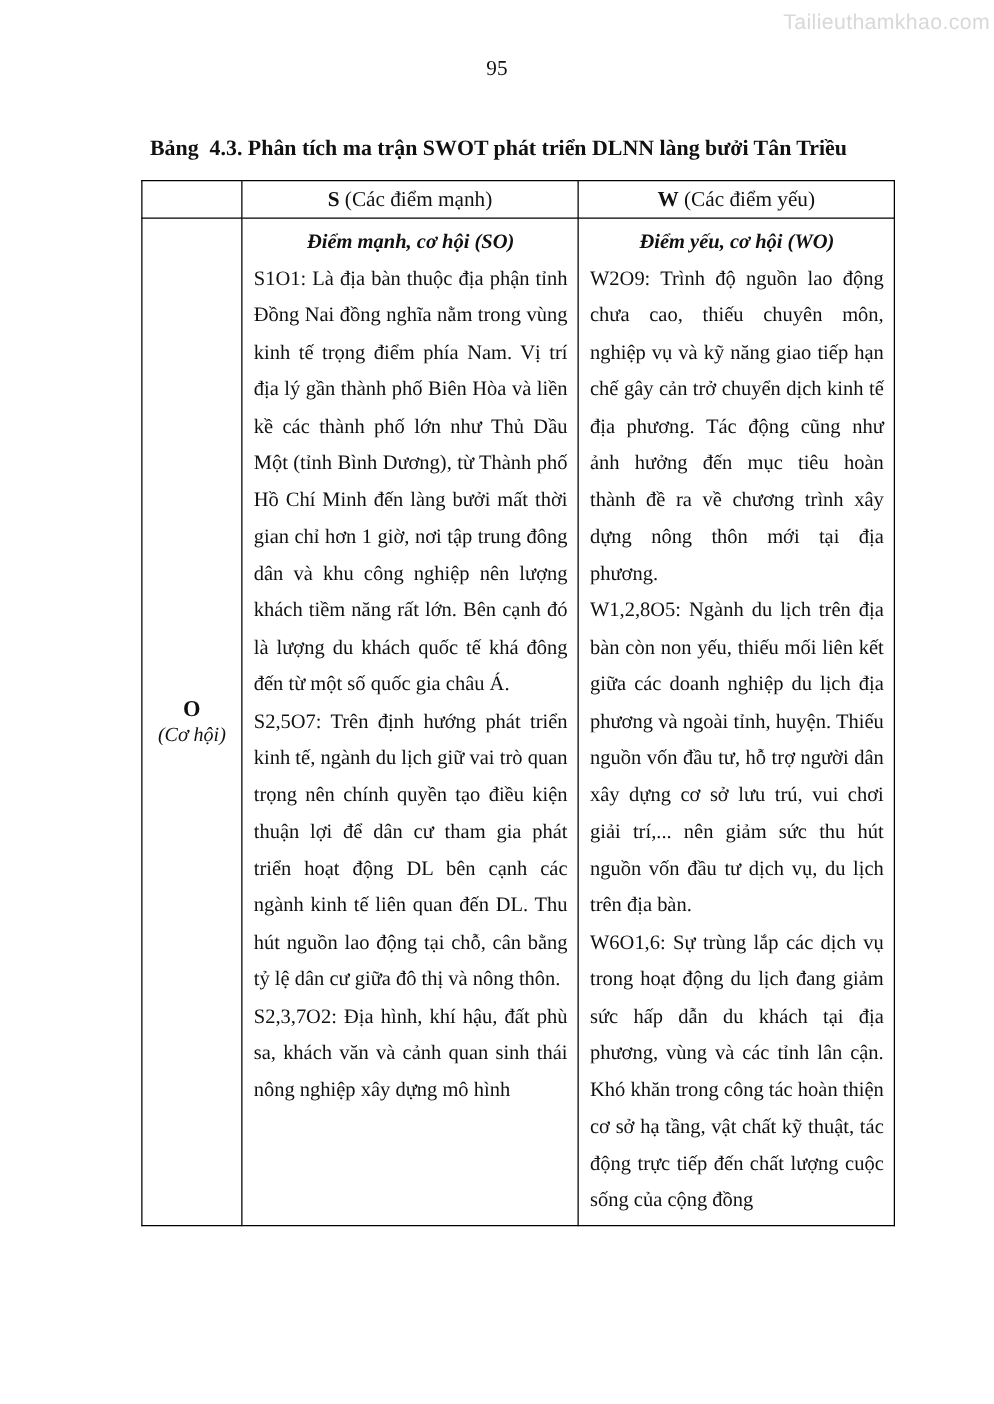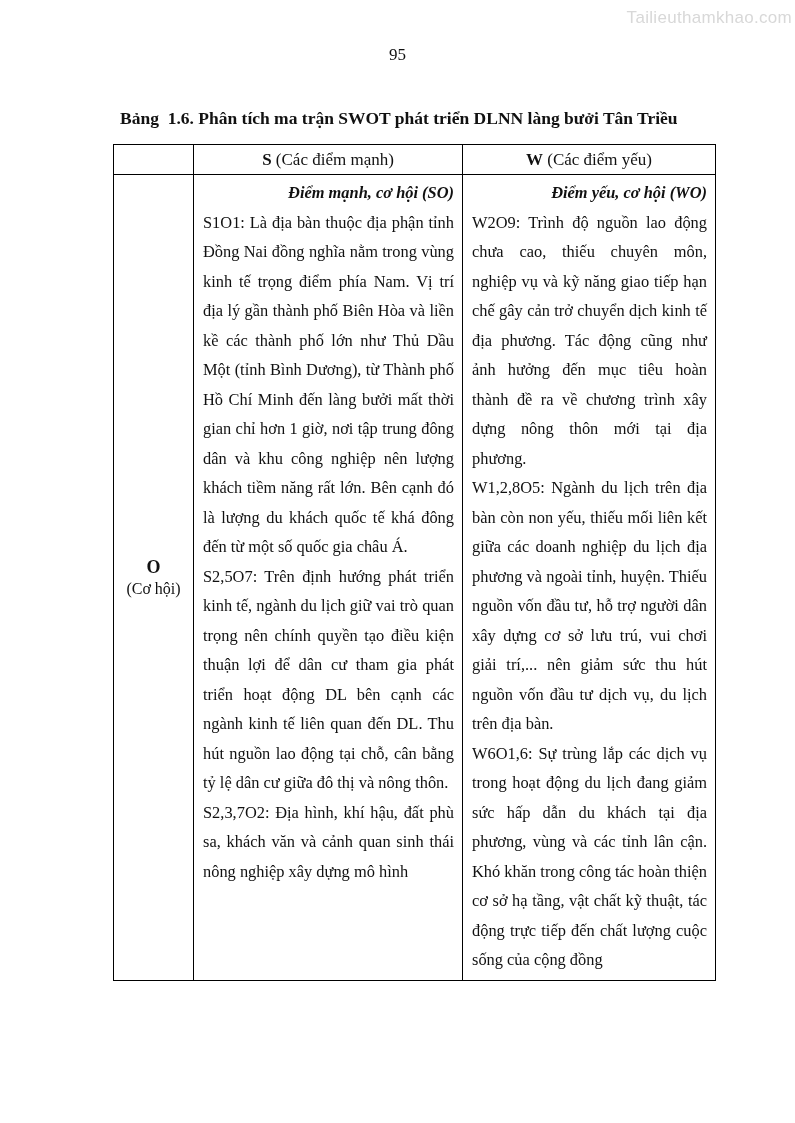--- a/index.html
+++ b/index.html
@@ -33,39 +33,39 @@
   }
   .swot th, .swot td { border: 1.5px solid #000000; background: #ffffff; }
   .head-row th {
     height: 30px; font-weight: normal; font-size: 17px;
     text-align: center; vertical-align: middle;
   }
   .head-row .hletter { font-weight: bold; font-style: normal; }
   .head-row .hlabel  { }
   .body-row .row-head { text-align: center; vertical-align: middle; }
   .o-letter { font-weight: bold; font-size: 18px; line-height: 22px; }
-  .o-label  { font-size: 16px; line-height: 22px; }
+  .o-label  { font-style: italic; font-size: 16px; line-height: 22px; }
   .body-row .cell { vertical-align: top; }
   .cell-inner {
     height: 805px; overflow: hidden;
     padding: 3px 8px 0 9px;
     font-size: 16.4px; line-height: 29.5px;
     text-align: justify;
   }
-  .cell-heading { font-weight: bold; font-style: italic; text-align: right; }
+  .cell-heading { font-weight: bold; font-style: italic; text-align: center; }
   .para { margin: 0; }
 </style>
 </head>
 <body>
 
 <div class="watermark">Tailieuthamkhao.com</div>
 
 <div class="page-number">95</div>
 
-<div class="caption">Bảng  1.6. Phân tích ma trận SWOT phát triển DLNN làng bưởi Tân Triều</div>
+<div class="caption">Bảng  4.3. Phân tích ma trận SWOT phát triển DLNN làng bưởi Tân Triều</div>
 
 <table class="swot">
   <colgroup>
     <col style="width:80px">
     <col style="width:269px">
     <col style="width:253px">
   </colgroup>
   <tbody>
       <tr class="head-row">
     <th></th>

